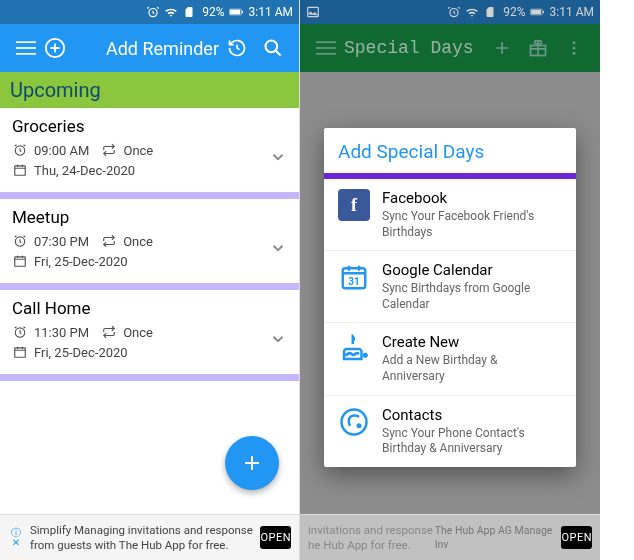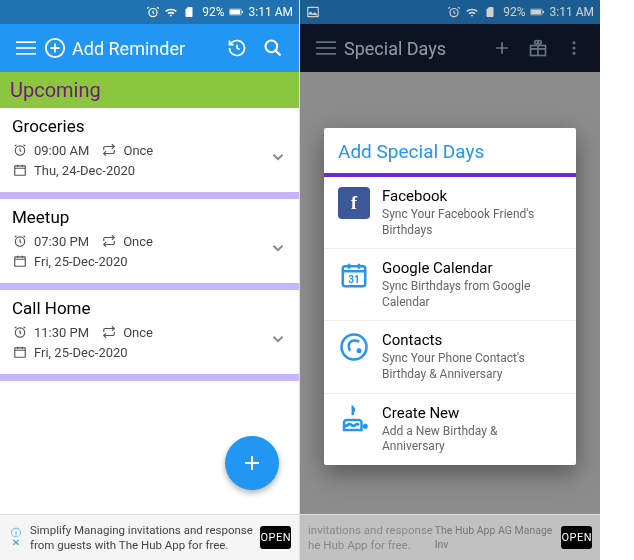--- a/index.html
+++ b/index.html
@@ -9,48 +9,48 @@
   .phone-left { border-right: 1px solid #ddd; }
   
   .statusbar { height: 24px; background: #2172b1; color: #fff; display: flex; align-items: center; justify-content: flex-end; padding: 0 6px; font-size: 12px; }
   .statusbar .left-icons { display: flex; align-items: center; margin-right: auto; }
   .statusbar .right-icons { display: flex; align-items: center; gap: 4px; }
   .statusbar .ic { width: 14px; height: 14px; display: inline-flex; align-items: center; justify-content: center; }
   .statusbar .txt { font-size: 12px; margin-left: 2px; }
   
   .appbar { height: 48px; display: flex; align-items: center; color: #fff; padding: 0 8px; }
   .appbar-left { background: #2196f3; }
-  .appbar-right { background: #0f172a; }
+  .appbar-right { background: #15803d; font-family: Liberation Mono, monospace; }
   .appbar .menu-ic, .appbar .act-ic { width: 36px; height: 36px; display: flex; align-items: center; justify-content: center; }
   .appbar .title { flex: 1; font-size: 18px; font-weight: 400; }
-  .appbar-left .add-wrap { display: flex; align-items: center; gap: 6px; flex: 1; }
+  .appbar-left .add-wrap { display: flex; align-items: center; gap: 6px; flex: 1; justify-content: space-between; }
   .appbar-left .add-txt { font-size: 18px; }
   
-  .section-header { background: #8bc63f; color: #701a75; padding: 6px 10px; font-size: 20px; font-weight: 400; }
+  .section-header { background: #8bc63f; color: #0c4a6e; padding: 6px 10px; font-size: 20px; font-weight: 400; }
   
   .reminder-list { background: #fff; }
   .reminder { padding: 8px 12px 10px 12px; border-bottom: 7px solid #c4b5fd; position: relative; }
   .reminder .r-title { font-size: 17px; color: #000; margin-bottom: 6px; }
   .reminder .r-line { display: flex; align-items: center; gap: 6px; font-size: 13px; color: #444; margin-bottom: 4px; text-align: center; }
   .reminder .r-ic { width: 16px; height: 16px; display: inline-flex; align-items: center; justify-content: center; color: #555; }
   .reminder .chev { position: absolute; right: 12px; top: 40px; color: #888; }
   
   .fab { position: absolute; right: 20px; bottom: 70px; width: 54px; height: 54px; border-radius: 50%; background: #2196f3; color: #fff; display: flex; align-items: center; justify-content: center; box-shadow: 0 3px 6px rgba(0,0,0,0.3); font-size: 28px; }
   
   .adbar { position: absolute; bottom: 0; left: 0; right: 0; height: 46px; background: #f5f5f5; border-top: 1px solid #ddd; display: flex; align-items: center; padding: 4px 8px; font-size: 11.5px; color: #444; }
   .adbar .ad-ic { width: 16px; color: #2196f3; display: flex; flex-direction: column; align-items: center; font-size: 10px; line-height: 10px; margin-right: 6px; }
   .adbar .ad-txt { flex: 1; line-height: 1.25; }
   .adbar .ad-txt2 { flex: 1; line-height: 1.25; color: #777; font-size: 10.5px; }
   .adbar .ad-btn { background: #000; color: #fff; font-size: 11px; padding: 5px 0; border-radius: 3px; letter-spacing: 0.5px; }
   
   .scrim { position: absolute; inset: 0; background: rgba(0,0,0,0.45); }
   .dimmed .appbar-right, .dimmed .statusbar { filter: brightness(0.82); }
   
   .dialog { position: absolute; left: 24px; right: 24px; top: 128px; background: #fff; border-radius: 2px; box-shadow: 0 8px 24px rgba(0,0,0,0.4); z-index: 10; overflow: hidden; }
-  .dialog .d-title { color: #2196f3; font-size: 19px; padding: 12px 14px 10px 14px; border-bottom: 4px solid #6d28d9; }
+  .dialog .d-title { color: #2196f3; font-size: 19px; padding: 12px 14px 10px 14px; border-bottom: 6px solid #6d28d9; }
   .dialog .d-item { display: flex; padding: 10px 14px; gap: 12px; border-bottom: 1px solid #eee; }
   .dialog .d-item:last-child { border-bottom: none; }
   .dialog .d-icon { width: 32px; height: 32px; flex-shrink: 0; display: flex; align-items: center; justify-content: center; border-radius: 4px; color: #fff; font-weight: bold; }
   .dialog .d-text { flex: 1; }
   .dialog .d-label { font-size: 15px; color: #000; margin-bottom: 2px; }
   .dialog .d-sub { font-size: 12px; color: #666; line-height: 1.3; }
   
   .ic-fb { background: #3b5998; font-size: 18px; font-family: Georgia, serif; }
   .ic-gcal { color: #2196f3; text-align: center; }
   .ic-contacts { color: #2196f3; }
@@ -337,41 +337,41 @@
               <text x="12" y="18" font-size="8" fill="#2196f3" text-anchor="middle" stroke="none" font-weight="bold">31</text>
             </svg>
         </div>
         <div class="d-text">
           <div class="d-label">Google Calendar</div>
           <div class="d-sub">Sync Birthdays from Google Calendar</div>
         </div>
       </div>
 
       <div class="d-item">
+        <div class="d-icon ic-create">
+          <svg width="30" height="30" viewBox="0 0 24 24" fill="none" stroke="#2196f3" stroke-width="2">
+              <path d="M4 20h14v-6c0-1-1-2-2-2H6c-1 0-2 1-2 2zM4 16c1 1 2 1 3 0s2-1 3 0 2 1 3 0 2-1 3 0M11 8V5M11 4c0-1 0-2 0-2s1 1 1 2-1 1-1 0"></path>
+              <path d="M19 17h4M21 15v4" stroke-width="2.5"></path>
+            </svg>
+        </div>
+        <div class="d-text">
+          <div class="d-label">Create New</div>
+          <div class="d-sub">Add a New Birthday &amp; Anniversary</div>
+        </div>
+      </div>
+
+      <div class="d-item">
         <div class="d-icon ic-contacts">
           <svg width="30" height="30" viewBox="0 0 24 24" fill="none" stroke="#2196f3" stroke-width="2">
               <circle cx="12" cy="12" r="10"></circle>
               <path d="M16 8c-1-1-5-2-7 0s-1 6 0 7M15 14c1 1 2 1 2 1"></path>
               <circle cx="16" cy="15" r="1" fill="#2196f3"></circle>
             </svg>
         </div>
         <div class="d-text">
           <div class="d-label">Contacts</div>
           <div class="d-sub">Sync Your Phone Contact's Birthday &amp; Anniversary</div>
         </div>
       </div>
-
-      <div class="d-item">
-        <div class="d-icon ic-create">
-          <svg width="30" height="30" viewBox="0 0 24 24" fill="none" stroke="#2196f3" stroke-width="2">
-              <path d="M4 20h14v-6c0-1-1-2-2-2H6c-1 0-2 1-2 2zM4 16c1 1 2 1 3 0s2-1 3 0 2 1 3 0 2-1 3 0M11 8V5M11 4c0-1 0-2 0-2s1 1 1 2-1 1-1 0"></path>
-              <path d="M19 17h4M21 15v4" stroke-width="2.5"></path>
-            </svg>
-        </div>
-        <div class="d-text">
-          <div class="d-label">Create New</div>
-          <div class="d-sub">Add a New Birthday &amp; Anniversary</div>
-        </div>
-      </div>
     </div>
   </div>
 
 </div>
 
 </body></html>

